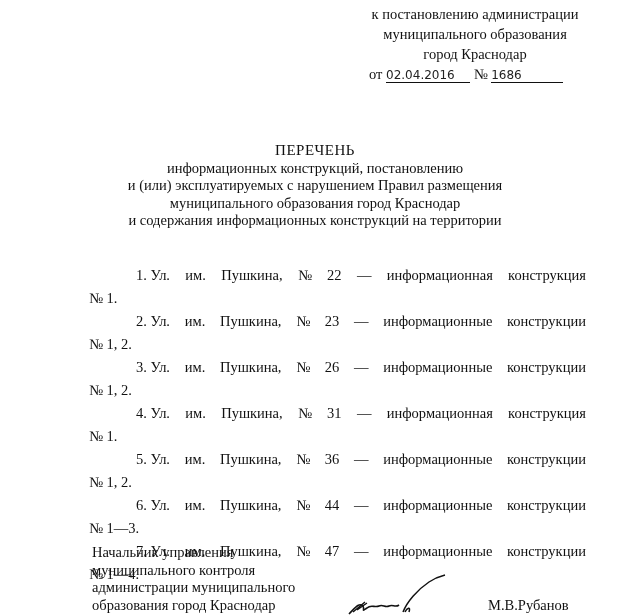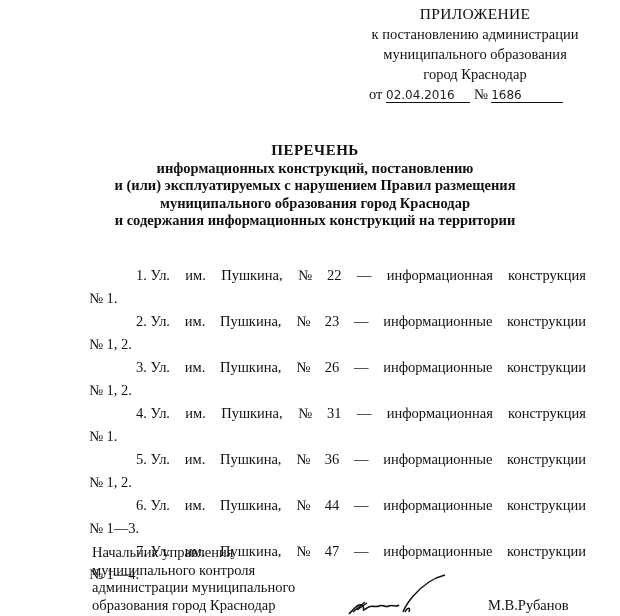--- a/index.html
+++ b/index.html
@@ -17,21 +17,21 @@
     .hand {
       display: inline-block; border-bottom: 1px solid #111;
       font-family: "DejaVu Sans", sans-serif; 
       font-size: 12px; color: #222; 
       vertical-align: baseline; line-height: 14px;
     }
     .hand.date { width: 84px; }
     .hand.num { width: 72px; }
     .title-block {
       position: absolute; left: 100px; width: 430px; top: 142px;
-      text-align: center; font-weight: bold; font-size: 14.5px; line-height: 17.5px;
+      text-align: center; font-weight: normal; font-size: 14.5px; line-height: 17.5px;
     }
     .title-block .head { font-size: 15px; letter-spacing: 0.5px; }
     .items {
       position: absolute; left: 89px; top: 264px; width: 497px;
       font-size: 14.5px; line-height: 23px;
     }
     .item-first {
       display: flex; justify-content: space-between; padding-left: 47px;
       white-space: nowrap;
     }
@@ -40,21 +40,20 @@
       position: absolute; left: 92px; top: 544px;
       font-size: 14.5px; line-height: 17.5px;
     }
     .sign-img { position: absolute; left: 345px; top: 572px; width: 110px; height: 44px; }
     .signer { position: absolute; left: 488px; top: 597px; font-size: 14.5px; }
   </style>
 </head>
 <body>
 
 <div class="appendix">
-  <div class="big">ПРИЛОЖЕНИЕ</div>
   <div>к постановлению администрации</div>
   <div>муниципального образования</div>
   <div>город Краснодар</div>
   <div class="order-line">
     <span>от</span>
     <span class="hand date">02.04.2016</span>
     <span>№</span>
     <span class="hand num">1686</span>
   </div>
 </div>

